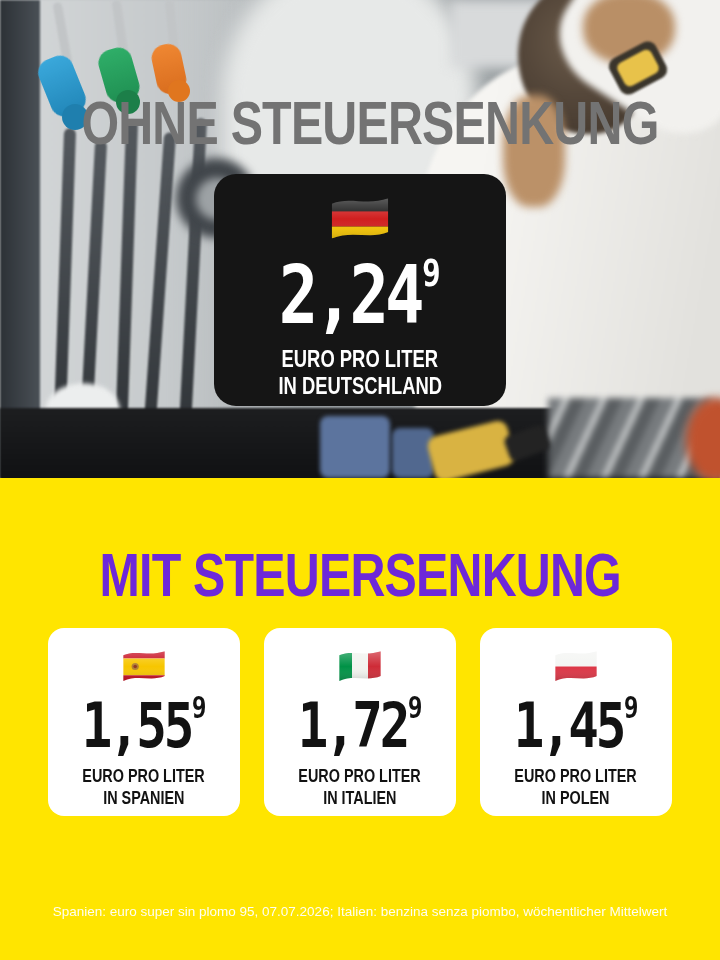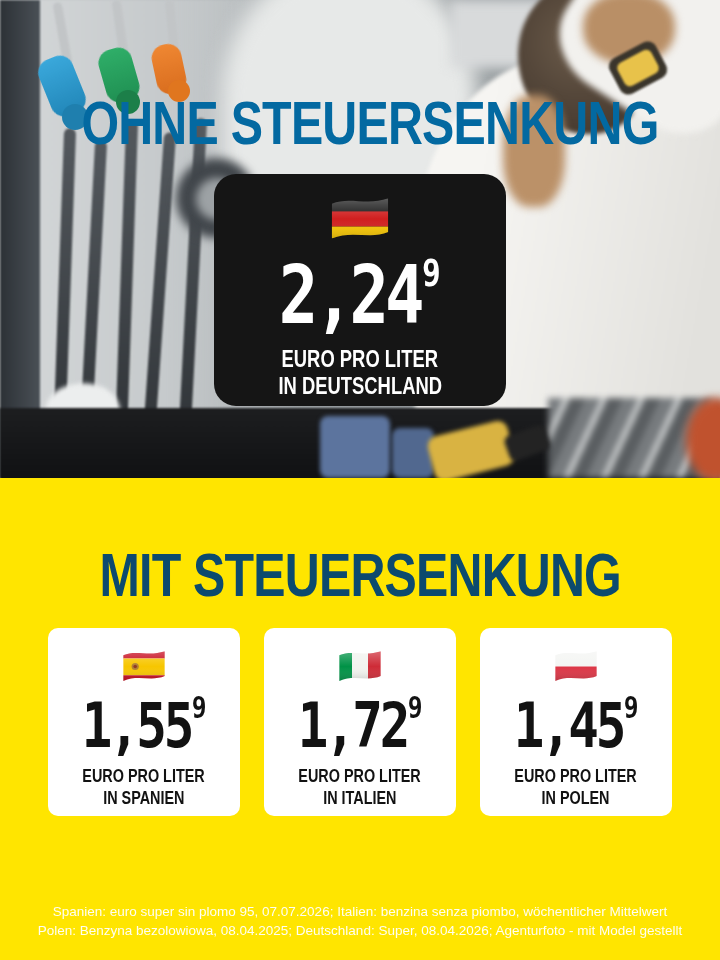--- a/index.html
+++ b/index.html
@@ -45,39 +45,39 @@
   .jeans-b{left:392px;top:428px;width:42px;height:50px;background:#51688f;filter:blur(2px);border-radius:8px;}
   .nozzle-y{left:430px;top:428px;width:82px;height:46px;background:#d9b342;border-radius:10px;
       transform:rotate(-14deg);filter:blur(2px);}
   .nozzle-tip{left:506px;top:430px;width:42px;height:26px;background:#232323;border-radius:6px;
       transform:rotate(-20deg);filter:blur(2px);}
 
   
   .headline{position:absolute;left:0;width:720px;text-align:center;z-index:6;}
   .headline .inner{display:inline-block;transform:scaleX(.78);white-space:nowrap;
       font-weight:700;font-size:62px;letter-spacing:-1px;line-height:1;}
-  .headline-top{top:92px;color:#0369a1;}
-  .headline-bottom{top:544px;color:#0c4a6e;}
+  .headline-top{top:92px;color:#737373;}
+  .headline-bottom{top:544px;color:#6d28d9;}
 
   
   .big-card{position:absolute;z-index:6;left:50%;top:174px;transform:translateX(-50%);
       width:292px;height:232px;background:#151515;border-radius:22px;
       display:flex;flex-direction:column;align-items:center;}
   .price-row{display:flex;align-items:flex-start;justify-content:center;transform:scaleX(.82);
       font-family:"DejaVu Sans Mono",monospace;font-weight:700;line-height:1;}
   .big-card .flag{margin-top:20px;}
   .big-card .price-row{margin-top:12px;color:#ffffff;}
   .big-card .price{font-size:80px;letter-spacing:-5px;}
   .big-card .price-sup{font-size:38px;margin-top:-2px;margin-left:2px;}
   .pl{transform:scaleX(.8);font-weight:700;text-align:center;white-space:nowrap;}
   .big-card .pl{color:#ffffff;font-size:23px;line-height:27px;margin-top:10px;}
 
   .cards-row{position:absolute;left:0;top:628px;width:720px;display:flex;
       justify-content:center;gap:24px;z-index:6;}
-  .sm-card{width:192px;height:188px;background:#ffffff;border-radius:10px;
+  .sm-card{width:192px;height:188px;background:#ffffff;border-radius:16px;
       display:flex;flex-direction:column;align-items:center;}
   .sm-card .flag{margin-top:20px;}
   .sm-card .price-row{margin-top:10px;color:#121212;}
   .sm-card .price{font-size:62px;letter-spacing:-4px;}
   .sm-card .price-sup{font-size:30px;margin-top:-2px;margin-left:1px;}
   .sm-card .pl{color:#121212;font-size:18px;line-height:22px;margin-top:8px;}
 
   
   .footnote{position:absolute;left:0;top:903px;width:720px;text-align:center;z-index:6;
       color:rgba(255,255,255,.95);font-size:13.5px;line-height:18.5px;font-weight:400;}
@@ -225,16 +225,15 @@
         <span class="price-sup">9</span>
       </div>
       <div class="pl">EURO PRO LITER</div>
       <div class="pl" style="margin-top:0">IN POLEN</div>
     </div>
 
   </div>
 
   <div class="footnote">
     <div>Spanien: euro super sin plomo 95, 07.07.2026; Italien: benzina senza piombo, wöchentlicher Mittelwert</div>
-    <div>Polen: Benzyna bezolowiowa, 08.04.2025; Deutschland: Super, 08.04.2026; Agenturfoto - mit Model gestellt</div>
   </div>
 
 </div>
 
 </body></html>

